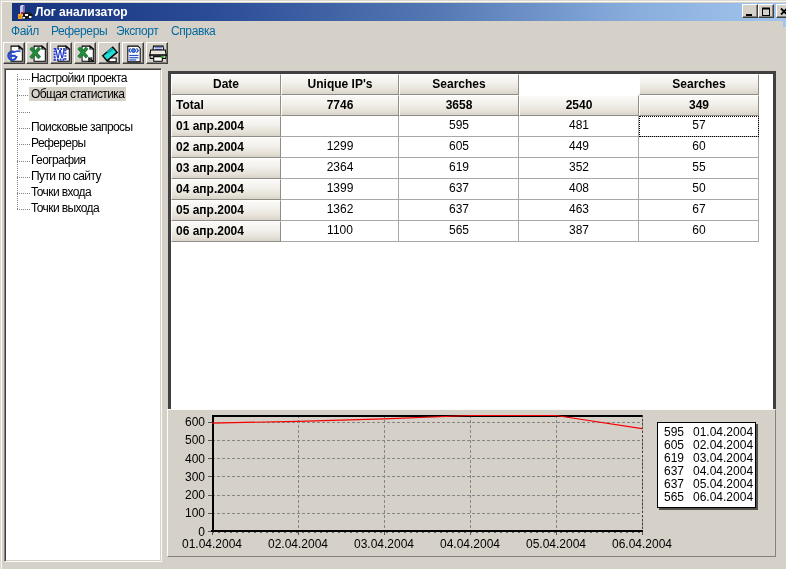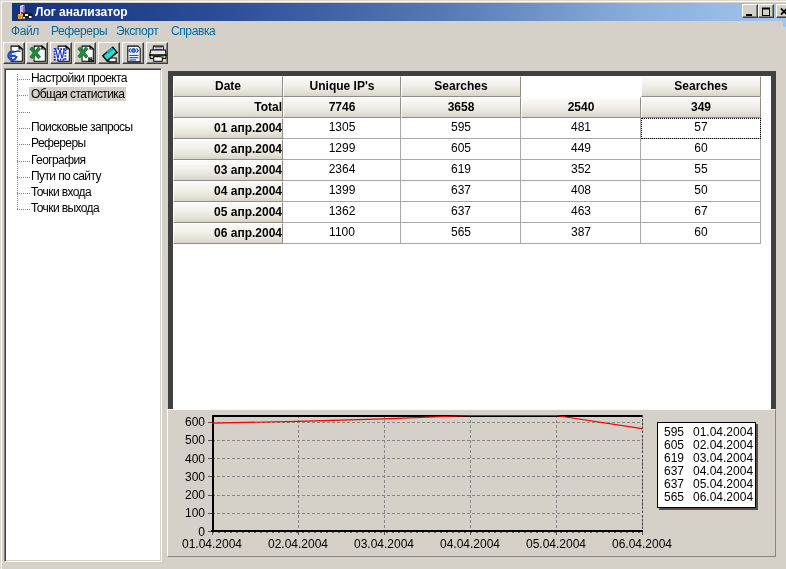--- a/index.html
+++ b/index.html
@@ -49,29 +49,28 @@
   border-right:1px solid #fcfbf8; border-bottom:1px solid #fcfbf8;
   box-shadow: inset 1px 1px 0 #404040, inset -1px -1px 0 #d5d1c8;
   font-size:12px;
   text-align:center;
 }
 .titem { position:absolute; left:24px; white-space:nowrap; padding:0 2px; letter-spacing:-0.6px; }
 .titem.sel { background:#d5d1c8; }
 
 .grid {
   position:absolute; left:168px; top:71px; width:608px; height:394px;
-  background:#fff; border:5px solid #404040;
+  background:#fff; border:3px solid #404040;
 }
 .cell { position:absolute; overflow:hidden; font-size:12px; }
 .fixed {
   background:linear-gradient(180deg,#fbfaf8 0%, #f3f1ec 40%, #e6e2d9 78%, #d8d4c9 100%);
   border-top:1px solid #fff; border-left:1px solid #fff;
   border-right:1px solid #8f8d85; border-bottom:1px solid #8f8d85;
   font-weight:bold;
-  text-align:right;
 }
 .cell.num { text-align:center; }
 .cell.datec { padding-left:4px; }
 .gridline-v { position:absolute; width:1px; background:#a8a8a8; }
 .gridline-h { position:absolute; height:1px; background:#a8a8a8; }
 .focuscell { position:absolute; border:1px dotted #000; }
 
 .chartpanel {
   position:absolute; left:167px; top:409px; width:609px; height:148px;
   background:#d5d1c8;
@@ -339,21 +338,20 @@
       <div class="cell fixed num" style="left:0px;top:0px;width:110px;height:21px;line-height:19px">Date</div>
       <div class="cell fixed num" style="left:110px;top:0px;width:118px;height:21px;line-height:19px">Unique IP's</div>
       <div class="cell fixed num" style="left:228px;top:0px;width:120px;height:21px;line-height:19px">Searches</div>
       <div class="cell fixed num" style="left:468px;top:0px;width:120px;height:21px;line-height:19px">Searches</div>
       <div class="cell fixed datec" style="left:0px;top:21px;width:110px;height:21px;line-height:19px">Total</div>
       <div class="cell fixed num" style="left:110px;top:21px;width:118px;height:21px;line-height:19px">7746</div>
       <div class="cell fixed num" style="left:228px;top:21px;width:120px;height:21px;line-height:19px">3658</div>
       <div class="cell fixed num" style="left:348px;top:21px;width:120px;height:21px;line-height:19px">2540</div>
       <div class="cell fixed num" style="left:468px;top:21px;width:120px;height:21px;line-height:19px">349</div>
       <div class="cell fixed datec" style="left:0px;top:42px;width:110px;height:21px;line-height:19px">01 апр.2004</div>
-      <div class="cell num" style="left:110px;top:42px;width:118px;height:21px;line-height:19px">1305</div>
       <div class="cell num" style="left:228px;top:42px;width:120px;height:21px;line-height:19px">595</div>
       <div class="cell num" style="left:348px;top:42px;width:120px;height:21px;line-height:19px">481</div>
       <div class="cell num" style="left:468px;top:42px;width:120px;height:21px;line-height:19px">57</div>
       <div class="cell fixed datec" style="left:0px;top:63px;width:110px;height:21px;line-height:19px">02 апр.2004</div>
       <div class="cell num" style="left:110px;top:63px;width:118px;height:21px;line-height:19px">1299</div>
       <div class="cell num" style="left:228px;top:63px;width:120px;height:21px;line-height:19px">605</div>
       <div class="cell num" style="left:348px;top:63px;width:120px;height:21px;line-height:19px">449</div>
       <div class="cell num" style="left:468px;top:63px;width:120px;height:21px;line-height:19px">60</div>
       <div class="cell fixed datec" style="left:0px;top:84px;width:110px;height:21px;line-height:19px">03 апр.2004</div>
       <div class="cell num" style="left:110px;top:84px;width:118px;height:21px;line-height:19px">2364</div>

